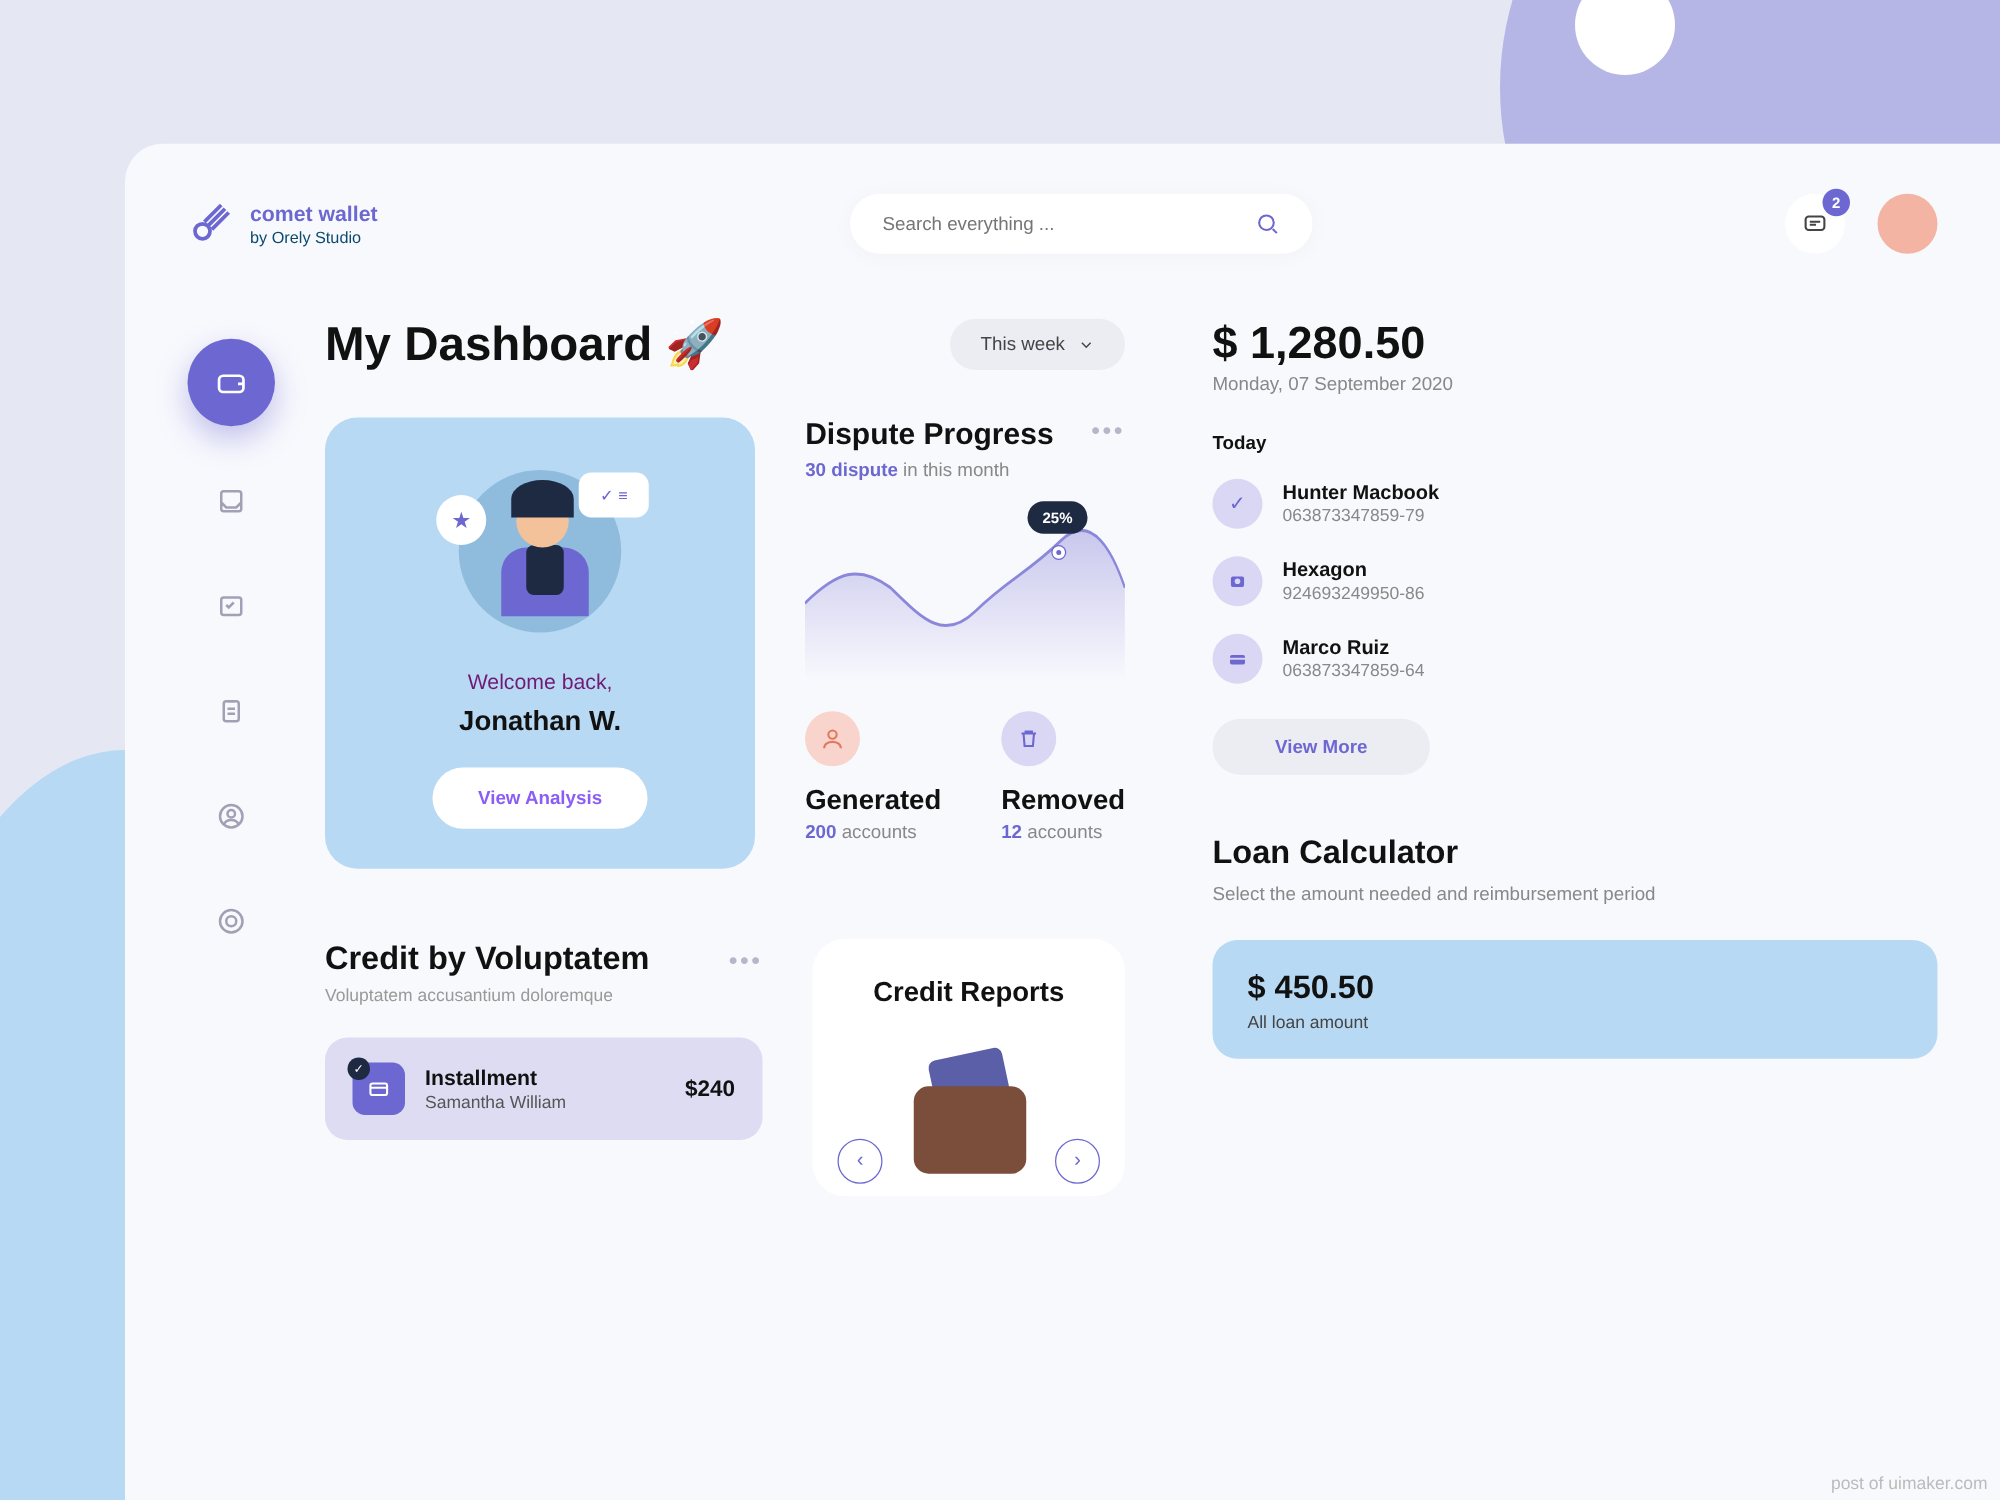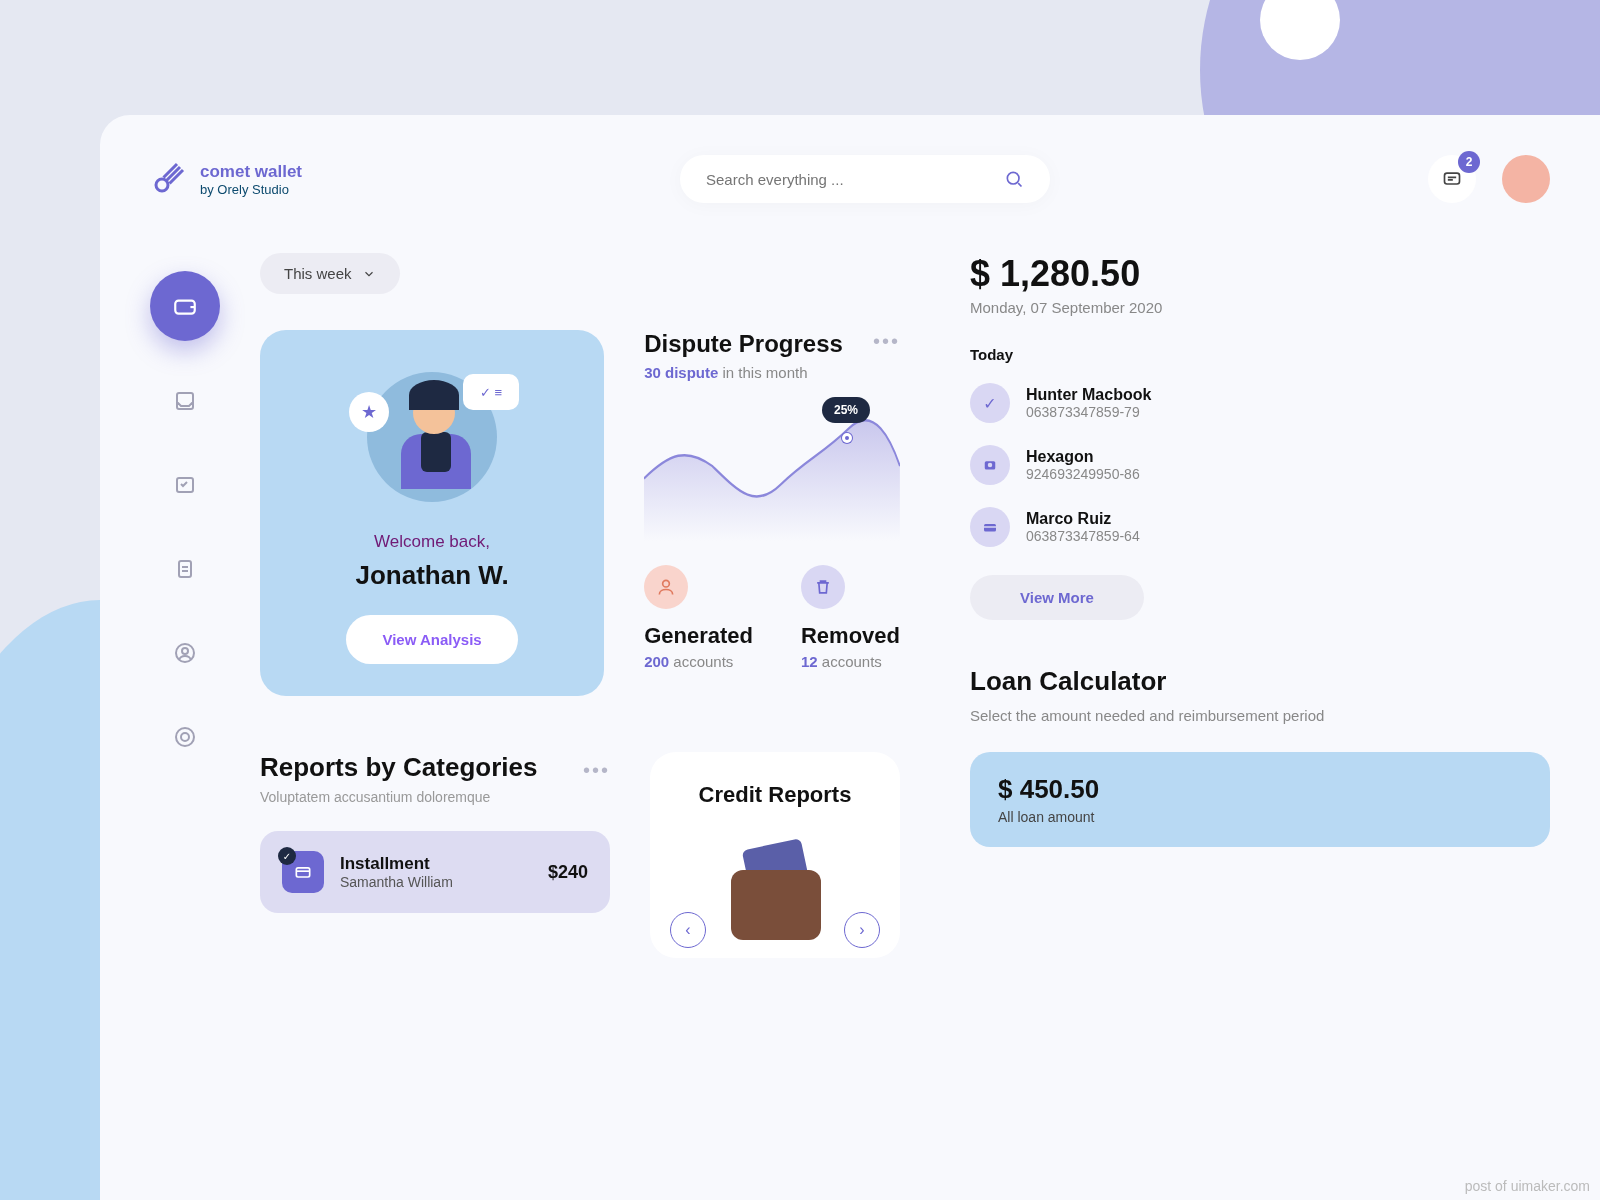--- a/index.html
+++ b/index.html
@@ -41,21 +41,21 @@
 .welcome-card { background: #B8D9F3; border-radius: 26px; padding: 32px 30px; width: 350px; text-align: center; }
 .avatar-ill { width: 150px; height: 150px; margin: 0 auto 20px; position: relative; }
 .avatar-circle { width: 130px; height: 130px; border-radius: 50%; background: #8FBBDD; position: absolute; left: 10px; top: 10px; }
 .avatar-head { width: 42px; height: 42px; border-radius: 50%; background: #F4C29A; position: absolute; left: 56px; top: 30px; }
 .avatar-hair { width: 50px; height: 30px; border-radius: 50% 50% 0 0; background: #1E2942; position: absolute; left: 52px; top: 18px; }
 .avatar-body { width: 70px; height: 55px; background: #6D68D1; border-radius: 20px 20px 0 0; position: absolute; left: 44px; top: 72px; }
 .avatar-shirt { width: 30px; height: 40px; background: #1E2942; position: absolute; left: 64px; top: 70px; border-radius: 6px; }
 .bubble-star { position: absolute; left: -8px; top: 30px; width: 40px; height: 40px; background: #fff; border-radius: 50%; display: flex; align-items: center; justify-content: center; color: #6D68D1; font-size: 18px; }
 .bubble-check { position: absolute; right: -12px; top: 12px; width: 56px; height: 36px; background: #fff; border-radius: 10px; display: flex; align-items: center; justify-content: center; gap: 4px; color: #6D68D1; font-size: 13px; }
 .welcome-sub { color: #701a75; font-size: 17px; margin-bottom: 8px; }
-.welcome-name { font-size: 26px; font-weight: 700; color: #111; margin-bottom: 24px; }
+.welcome-name { font-size: 22px; font-weight: 700; color: #111; margin-bottom: 24px; }
 .analysis-btn { background: #fff; color: #8b5cf6; font-weight: 700; padding: 16px 36px; border-radius: 30px; display: inline-block; cursor: pointer; font-size:15px;}
 
 .dispute-card { flex: 1; }
 .card-head { display: flex; justify-content: space-between; align-items: flex-start; margin-bottom: 6px; }
 .card-title { font-size: 24px; font-weight: 700; color: #111; }
 .dots { color: #B5B6C8; letter-spacing: 2px; cursor: pointer; font-size:20px;}
 .card-sub { font-size: 15px; color: #888; margin-bottom: 10px; }
 .card-sub strong { color: #6D68D1; font-weight: 600; }
 .chart-area { height: 150px; position: relative; margin-bottom: 24px; }
 .chart-svg { width: 100%; height: 100%; }
@@ -183,20 +183,21 @@
           <svg width="24" height="24" viewBox="0 0 24 24" fill="none" stroke="currentColor" stroke-width="2">
             <circle cx="12" cy="12" r="9"></circle>
             <circle cx="12" cy="12" r="4"></circle>
           </svg>
         </div>
     </div>
 
     <div class="content">
       <div class="left-col">
         <div class="page-title-row">
+          <div class="page-title">My Dashboard 🚀</div>
           <div class="period-pill">
             <span>This week</span>
             <svg width="14" height="14" viewBox="0 0 24 24" fill="none" stroke="currentColor" stroke-width="2">
                 <path d="M6 9l6 6 6-6"></path>
               </svg>
           </div>
         </div>
 
         <div class="cards-row">
           <div class="welcome-card">
@@ -254,21 +255,21 @@
                 <div class="stat-title">Removed</div>
                 <div class="stat-sub"><strong>12</strong><span> accounts</span></div>
               </div>
             </div>
           </div>
         </div>
 
         <div class="categories-section">
           <div class="cat-left">
             <div class="cat-head-row">
-              <div class="section-title">Reports by Categories</div>
+              <div class="section-title">Credit by Voluptatem</div>
               <div class="dots">•••</div>
             </div>
             <div class="section-sub">Voluptatem accusantium doloremque</div>
             <div class="cat-item">
               <div class="cat-icon">
                 <div class="cat-check">✓</div>
                 <svg width="20" height="20" viewBox="0 0 24 24" fill="none" stroke="currentColor" stroke-width="2">
                     <rect x="4" y="7" width="16" height="11" rx="2"></rect>
                     <path d="M4 11h16"></path>
                   </svg>

